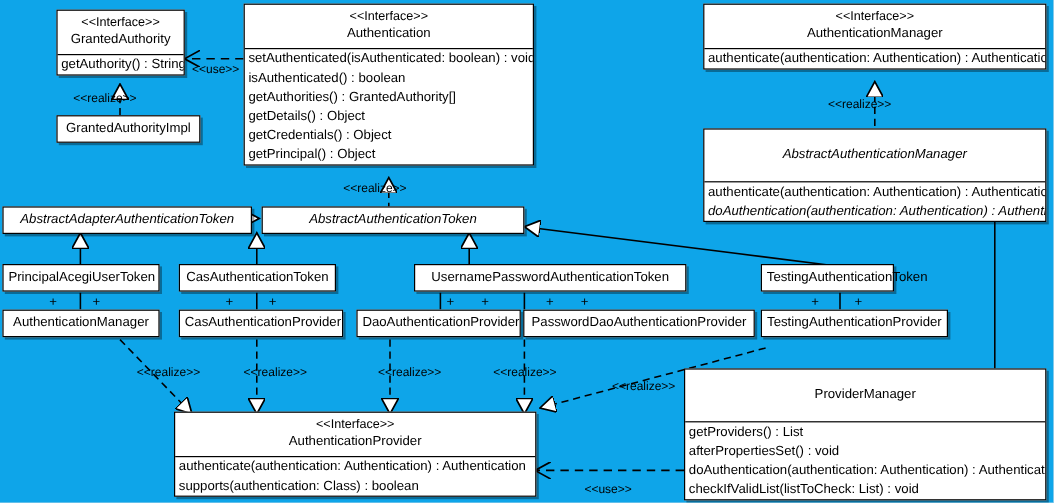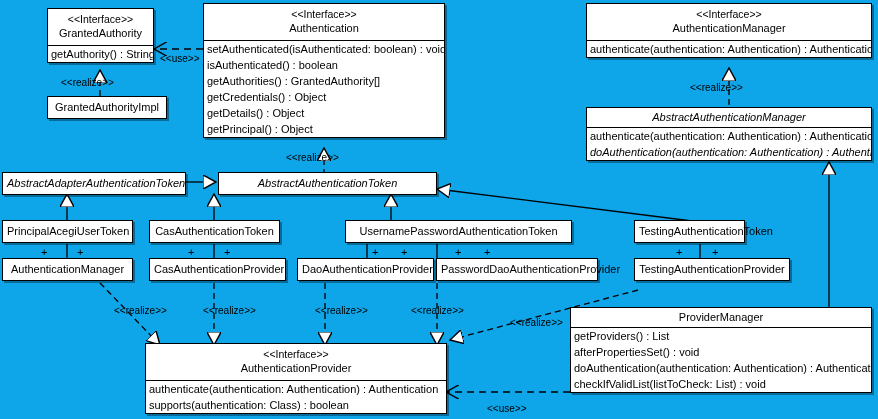--- a/index.html
+++ b/index.html
@@ -25,21 +25,21 @@
     border: 1.5px solid #000000;
     box-sizing: border-box;
     box-shadow: 2px 2px 0 rgba(0,0,0,0.35);
     z-index: 5;
   }
   .hdr {
     text-align: center;
     font-size: 11px;
     line-height: 15px;
     color: #000;
-    padding: 2px 3px;
+    padding: 14px 3px;
     white-space: nowrap;
   }
   .hdr.two { padding: 3px 3px 4px; }
   .stereo {
     display: block;
     font-size: 10.5px;
     line-height: 14px;
   }
   .cname { display: block; font-size: 11px; line-height: 15px; }
   .cname.abstract { font-style: italic; }
@@ -158,22 +158,22 @@
   <div class="box" style="left:203px; top:3px; width:242px;">
     <div class="hdr two">
       <span class="stereo">&lt;&lt;Interface&gt;&gt;</span>
       <span class="cname">Authentication</span>
     </div>
     <div class="divider"></div>
     <div class="ops">
       <div class="op">setAuthenticated(isAuthenticated: boolean) : void</div>
       <div class="op">isAuthenticated() : boolean</div>
       <div class="op">getAuthorities() : GrantedAuthority[]</div>
+      <div class="op">getDetails() : Object</div>
       <div class="op">getCredentials() : Object</div>
-      <div class="op">getDetails() : Object</div>
       <div class="op">getPrincipal() : Object</div>
     </div>
   </div>
 
   <div class="lbl" style="left:286px; top:152px;">&lt;&lt;realize&gt;&gt;</div>
 
   <div class="box" style="left:586px; top:3px; width:286px;">
     <div class="hdr two">
       <span class="stereo">&lt;&lt;Interface&gt;&gt;</span>
       <span class="cname">AuthenticationManager</span>
@@ -190,21 +190,21 @@
     <div class="hdr">
       <span class="cname abstract">AbstractAuthenticationManager</span>
     </div>
     <div class="divider"></div>
     <div class="ops">
       <div class="op">authenticate(authentication: Authentication) : Authentication</div>
       <div class="op abstract">doAuthentication(authentication: Authentication) : Authentication</div>
     </div>
   </div>
 
-  <div class="box" style="left:2px; top:172px; width:184px;">
+  <div class="box" style="left:2px; top:172px; width:208px;">
     <div class="single abstract">AbstractAdapterAuthenticationToken</div>
   </div>
 
   <div class="box" style="left:218px; top:172px; width:219px;">
     <div class="single abstract">AbstractAuthenticationToken</div>
   </div>
 
   <div class="box" style="left:2px; top:220px; width:131px;">
     <div class="single">PrincipalAcegiUserToken</div>
   </div>
@@ -236,21 +236,21 @@
   </div>
 
   <div class="box" style="left:149px; top:258px; width:137px;">
     <div class="single">CasAuthenticationProvider</div>
   </div>
 
   <div class="box" style="left:297px; top:258px; width:137px;">
     <div class="single">DaoAuthenticationProvider</div>
   </div>
 
-  <div class="box" style="left:436px; top:258px; width:162px;">
+  <div class="box" style="left:436px; top:258px; width:193px;">
     <div class="single">PasswordDaoAuthenticationProvider</div>
   </div>
 
   <div class="box" style="left:634px; top:258px; width:156px;">
     <div class="single">TestingAuthenticationProvider</div>
   </div>
 
   <div class="lbl" style="left:114px; top:305px;">&lt;&lt;realize&gt;&gt;</div>
   <div class="lbl" style="left:203px; top:305px;">&lt;&lt;realize&gt;&gt;</div>
   <div class="lbl" style="left:315px; top:305px;">&lt;&lt;realize&gt;&gt;</div>

